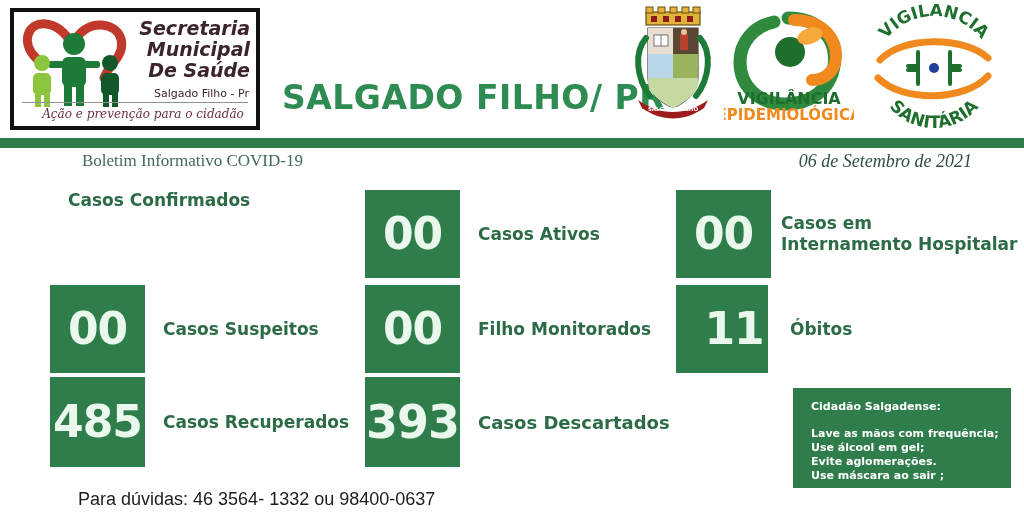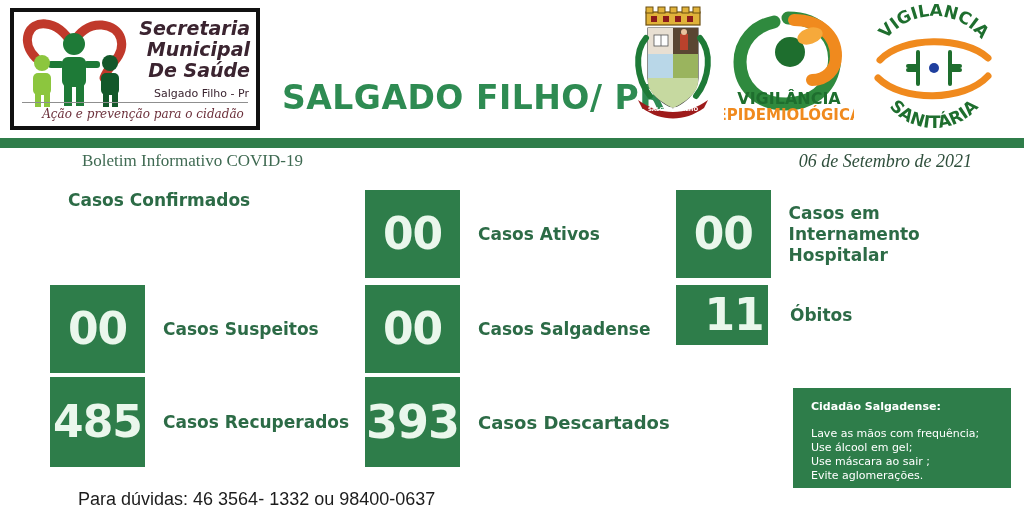--- a/index.html
+++ b/index.html
@@ -94,36 +94,36 @@
   }
 
   
   .c1{left:50px;}
   .c2{left:365px;}
   .c3{left:676px;}
   .r1{top:190px;}
   .r2{top:285px;}
   .r3{top:377px;}
   .box-std{width:95px;height:88px;}
-  .box-obito{width:92px;height:60px;padding-left:24px;}
+  .box-obito{width:92px;height:88px;padding-left:24px;}
   .box-tall{width:95px;height:90px;}
 
   
   .advisory{
     position:absolute;left:793px;top:388px;width:218px;height:100px;
     background:#2e7d4a;
     box-sizing:border-box;
     padding:12px 0 12px 18px;
   }
   .advisory .head{
     font-family:"DejaVu Sans", sans-serif;font-weight:bold;
     font-size:11px;color:#ffffff;margin-bottom:14px;
   }
   .advisory .line{
-    font-family:"DejaVu Sans", sans-serif;font-weight:normal;
+    font-family:"DejaVu Sans", sans-serif;font-weight:bold;
     font-size:11px;color:#ffffff;line-height:14px;
   }
 
   .contact{
     position:absolute;left:78px;top:489px;
     font-family:"Liberation Sans", sans-serif;
     font-size:18px;color:#1c1c1c;text-align:right;
   }
 </style>
 </head>
@@ -246,36 +246,36 @@
     <div class="box box-std">
       <span class="num">00</span>
     </div>
     <div class="lbl">Casos Ativos</div>
   </div>
 
   <div class="stat c3 r1">
     <div class="box box-std">
       <span class="num">00</span>
     </div>
-    <div class="lbl" style="">Casos em
+    <div class="lbl" style="margin-left:10px">Casos em
 Internamento Hospitalar</div>
   </div>
 
   <div class="stat c1 r2">
     <div class="box box-std">
       <span class="num">00</span>
     </div>
     <div class="lbl">Casos Suspeitos</div>
   </div>
 
   <div class="stat c2 r2">
     <div class="box box-std">
       <span class="num">00</span>
     </div>
-    <div class="lbl">Casos Salgadense</div>
+    <div class="lbl">Filho Monitorados</div>
   </div>
 
   <div class="stat r2" style="left:676px">
     <div class="box box-obito">
       <span class="num">11</span>
     </div>
     <div class="lbl" style="margin-left:22px">Óbitos</div>
   </div>
 
   <div class="stat c1 r3">
@@ -289,19 +289,19 @@
     <div class="box box-tall">
       <span class="num" style="font-size:46px">393</span>
     </div>
     <div class="lbl" style="font-size:18px">Casos Descartados</div>
   </div>
 
   <div class="advisory">
     <div class="head">Cidadão Salgadense:</div>
     <div class="line">Lave as mãos com frequência;</div>
     <div class="line">Use álcool em gel;</div>
+    <div class="line">Evite aglomerações.</div>
     <div class="line">Use máscara ao sair ;</div>
-    <div class="line">Evite aglomerações.</div>
   </div>
 
   <div class="contact">Para dúvidas: 46 3564- 1332 ou 98400-0637</div>
 
 </div>
 
 </body></html>

